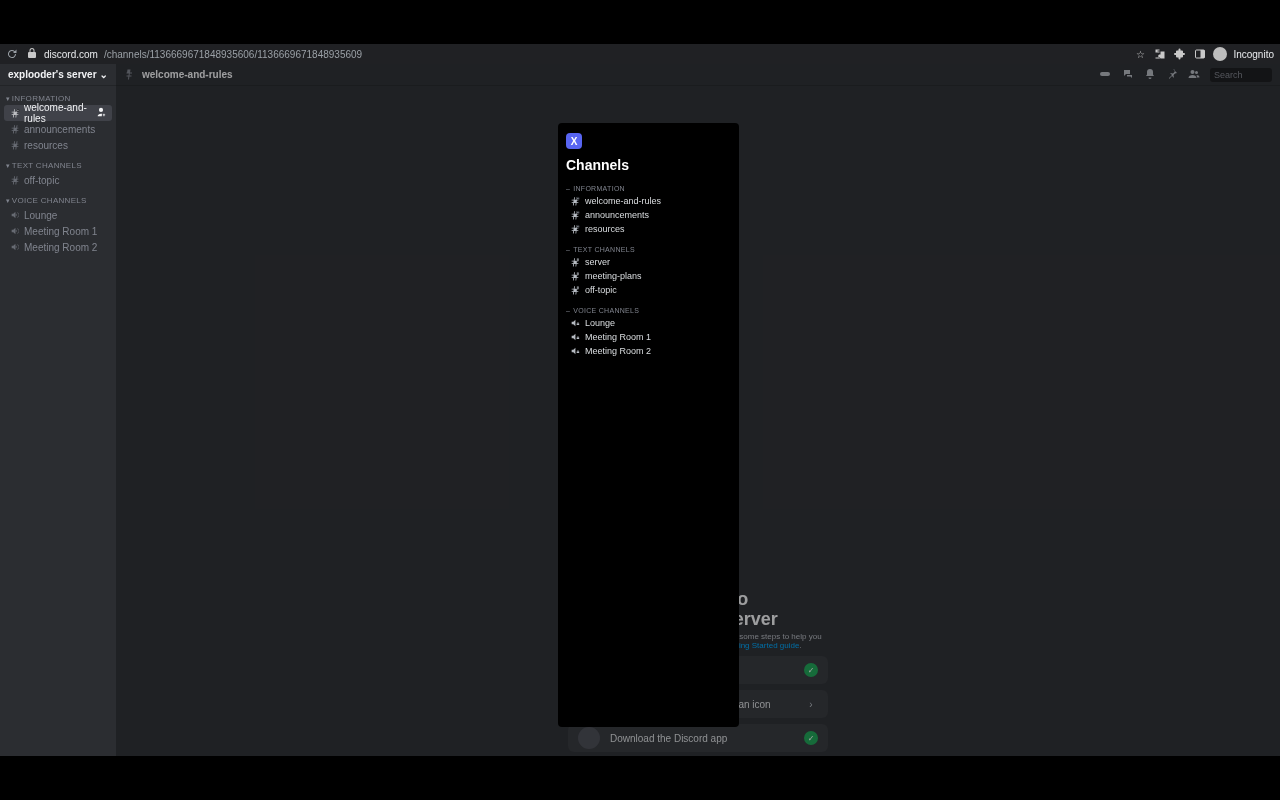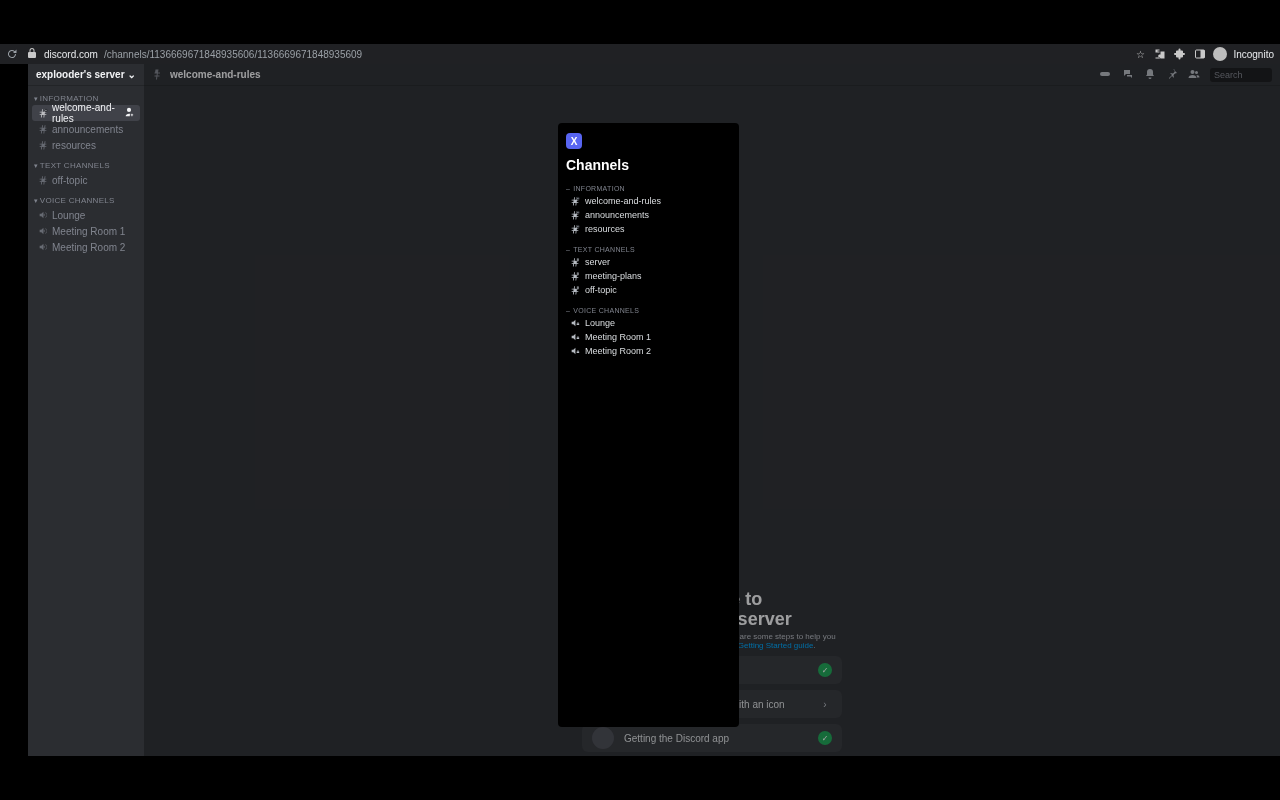--- a/index.html
+++ b/index.html
@@ -12,21 +12,21 @@
   .chrome-bar { height:20px; background:#202124; display:flex; align-items:center; color:#c9c9c9; font-size:10px; padding:0 4px; position:relative;}
   .chrome-bar .nav-btn { width:16px; height:16px; display:flex; align-items:center; justify-content:center; color:#9aa0a6; }
   .chrome-bar .url-area { display:flex; align-items:center; gap:6px; margin-left:6px; flex:1; }
   .chrome-bar .url-host { color:#e8eaed; }
   .chrome-bar .url-path { color:#9aa0a6; }
   .chrome-right { position:absolute; right:6px; top:0; height:100%; display:flex; align-items:center; gap:6px; }
   .chrome-right .ic { width:14px; height:14px; display:flex; align-items:center; justify-content:center; color:#c9c9c9;}
   .chrome-right .avatar { width:14px; height:14px; border-radius:50%; background:#bdbdbd;}
   .chrome-right .inc { font-size:10px; color:#e8eaed;}
 
-  .discord-app { position:absolute; top:64px; left:0; right:0; bottom:44px; background:#313338; display:flex;margin-left:28px; }
+  .discord-app { position:absolute; top:64px; left:0; right:0; bottom:44px; background:#313338; display:flex; }
   
   .channel-sidebar { width:116px; background:#2b2d31; display:flex; flex-direction:column; font-size:10px; color:#80848e;}
   .server-header { height:22px; display:flex; align-items:center; padding:0 8px; color:#f2f3f5; font-weight:600; border-bottom:1px solid rgba(0,0,0,0.2);}
   .server-header .chev { margin-left:auto; }
   .cat-label { font-size:8px; text-transform:uppercase; letter-spacing:0.3px; padding:8px 6px 2px 6px; display:flex; align-items:center; gap:2px;}
   .ch-item { display:flex; align-items:center; gap:4px; padding:2px 6px; height:16px; border-radius:3px; margin:0 4px;}
   .ch-item.selected { background:#404249; color:#f2f3f5;}
   .ch-item .hash { opacity:0.7; }
   .ch-item .pin { margin-left:auto; font-size:9px; }
 
@@ -223,21 +223,21 @@
             <span>Invite your friends</span>
             <div class="rico done">✓</div>
           </div>
           <div class="welcome-card">
             <div class="cico"></div>
             <span>Personalize your server with an icon</span>
             <div class="rico arrow">›</div>
           </div>
           <div class="welcome-card">
             <div class="cico"></div>
-            <span>Getting the Discord app</span>
+            <span>Download the Discord app</span>
             <div class="rico done">✓</div>
           </div>
         </div>
     </div>
 
     <div class="modal-backdrop"></div>
   </div>
 </div>
 
 <div class="channels-modal">

